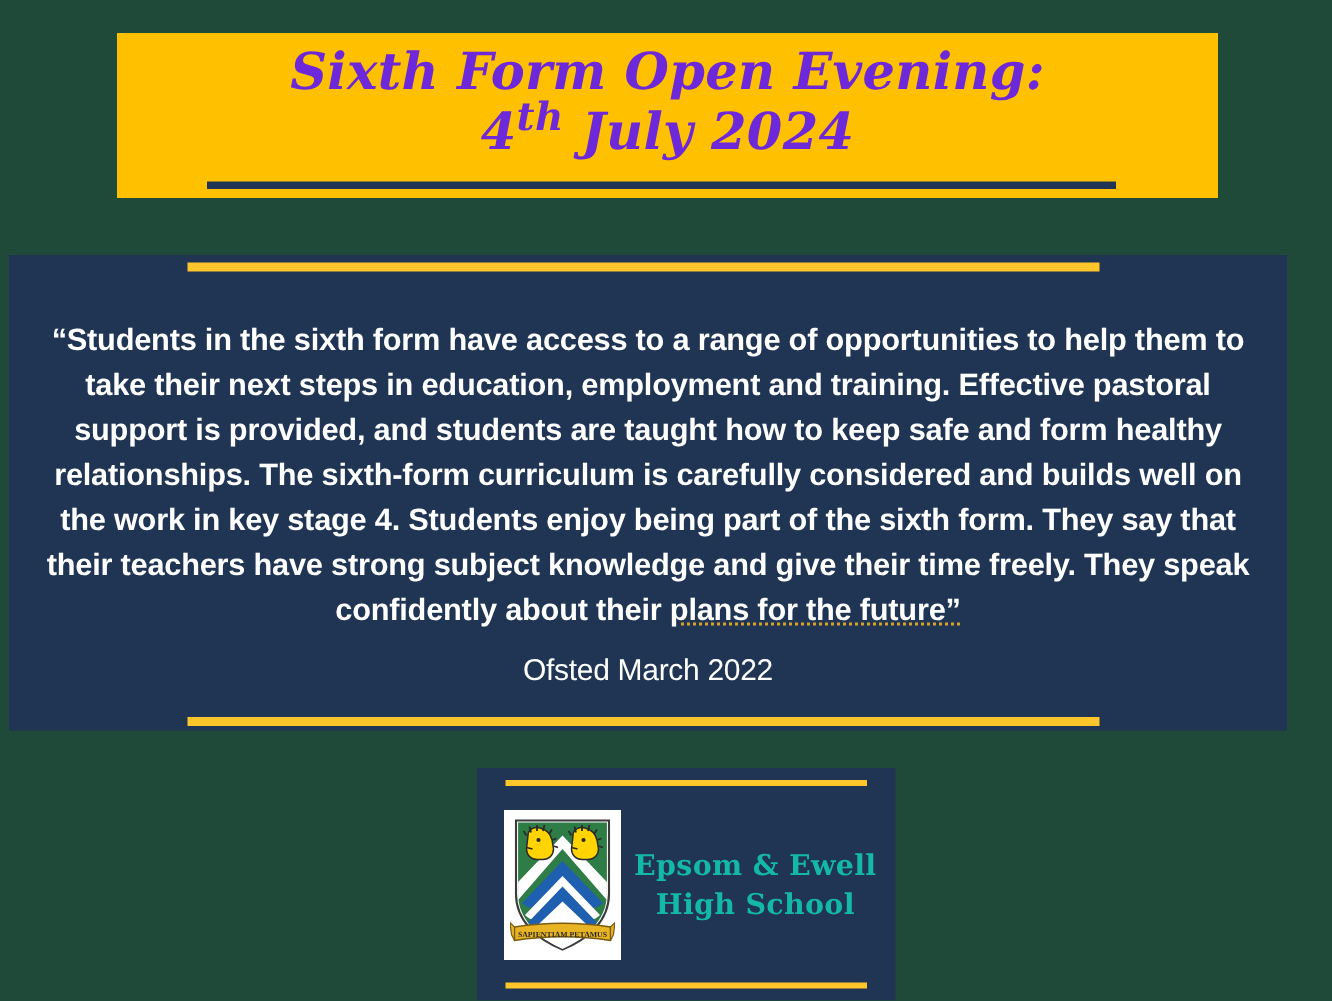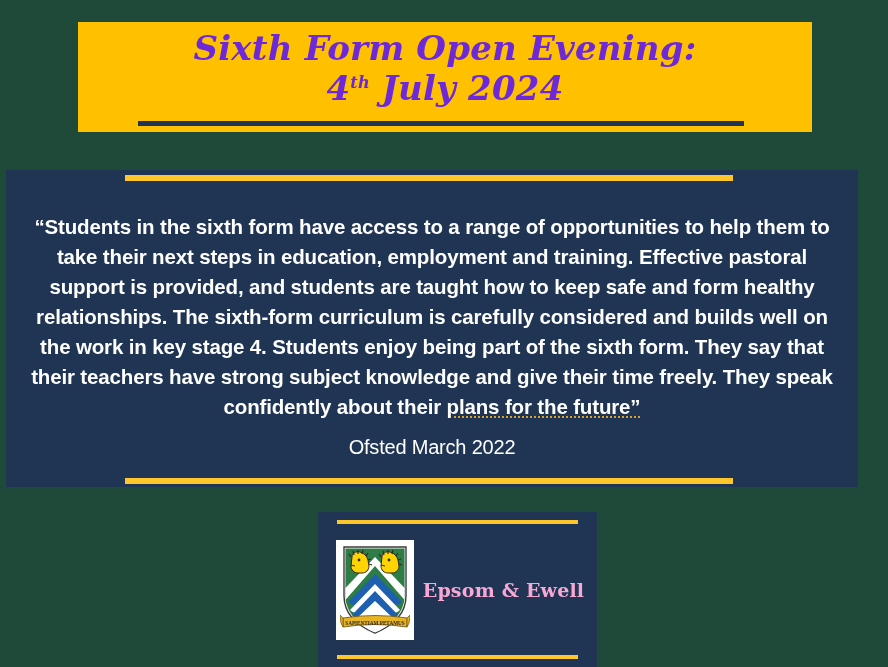--- a/index.html
+++ b/index.html
@@ -31,21 +31,21 @@
     font-family: "DejaVu Serif", "Liberation Serif", serif;
     font-style: italic;
     font-weight: bold;
     color: #6d28d9;
     font-size: 34px;
     line-height: 40px;
     letter-spacing: 0.2px;
     white-space: nowrap;
   }
   .title-line .sup {
-    font-size: 16px;
+    font-size: 26px;
     vertical-align: super;
     line-height: 0;
   }
   .title-rule {
     position: absolute;
     left: 60px;
     right: 68px;
     bottom: 6px;
     height: 5px;
     background: #1f3553;
@@ -137,21 +137,21 @@
     background: #ffffff;
     padding: 4px;
     box-sizing: border-box;
     flex: 0 0 auto;
   }
   .crest svg { display: block; width: 100%; height: 100%; }
 
   .school-name {
     flex: 1 1 auto;
     text-align: center;
-    color: #f9a8d4;
+    color: #14b8a6;
     font-family: "DejaVu Serif", "Liberation Serif", serif;
     font-weight: bold;
     font-size: 19px;
     line-height: 26px;
     padding-right: 8px;
     padding-left: 4px;
     letter-spacing: 0.2px;
   }
 </style>
 </head>
@@ -214,18 +214,19 @@
           <path d="M3 74 Q35 69 67 74 L67 83 Q35 78 3 83 Z" fill="#e8b424" stroke="#7a5c10" stroke-width="0.9"></path>
           <path d="M3 74 L0 71 L1 79 L3 83 Z" fill="#e8b424" stroke="#7a5c10" stroke-width="0.8"></path>
           <path d="M67 74 L70 71 L69 79 L67 83 Z" fill="#e8b424" stroke="#7a5c10" stroke-width="0.8"></path>
           <text x="35" y="80.5" text-anchor="middle" font-family="Liberation Serif, serif" font-size="5.2" font-weight="bold" fill="#2a2a2a">SAPIENTIAM PETAMUS</text>
         </g>
       </svg>
     </div>
 
     <div class="school-name">
       <div>Epsom &amp; Ewell</div>
+      <div>High School</div>
     </div>
 
   </div>
 
   <div class="logo-rule bottom"></div>
 </div>
 
 </body></html>

